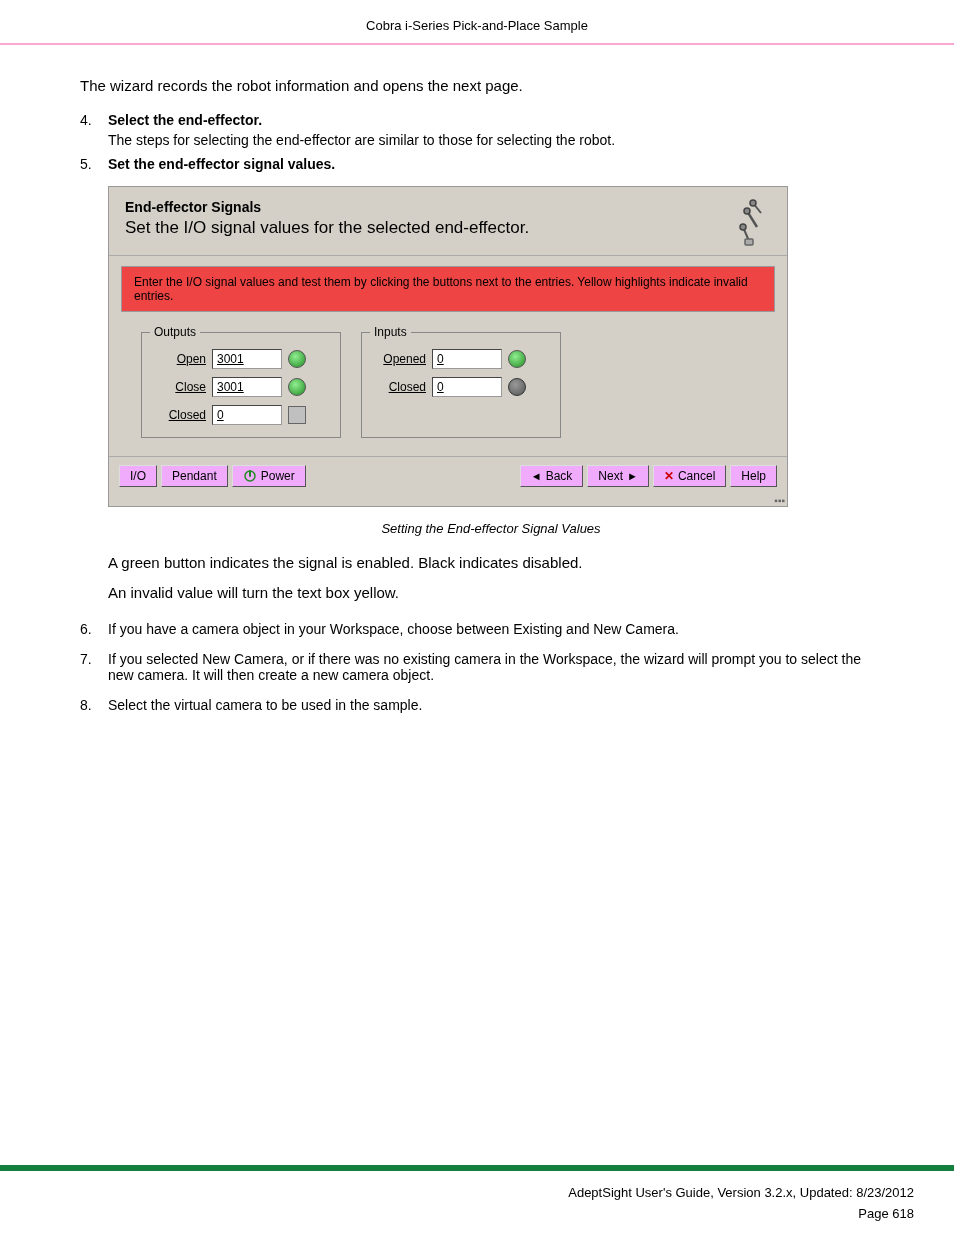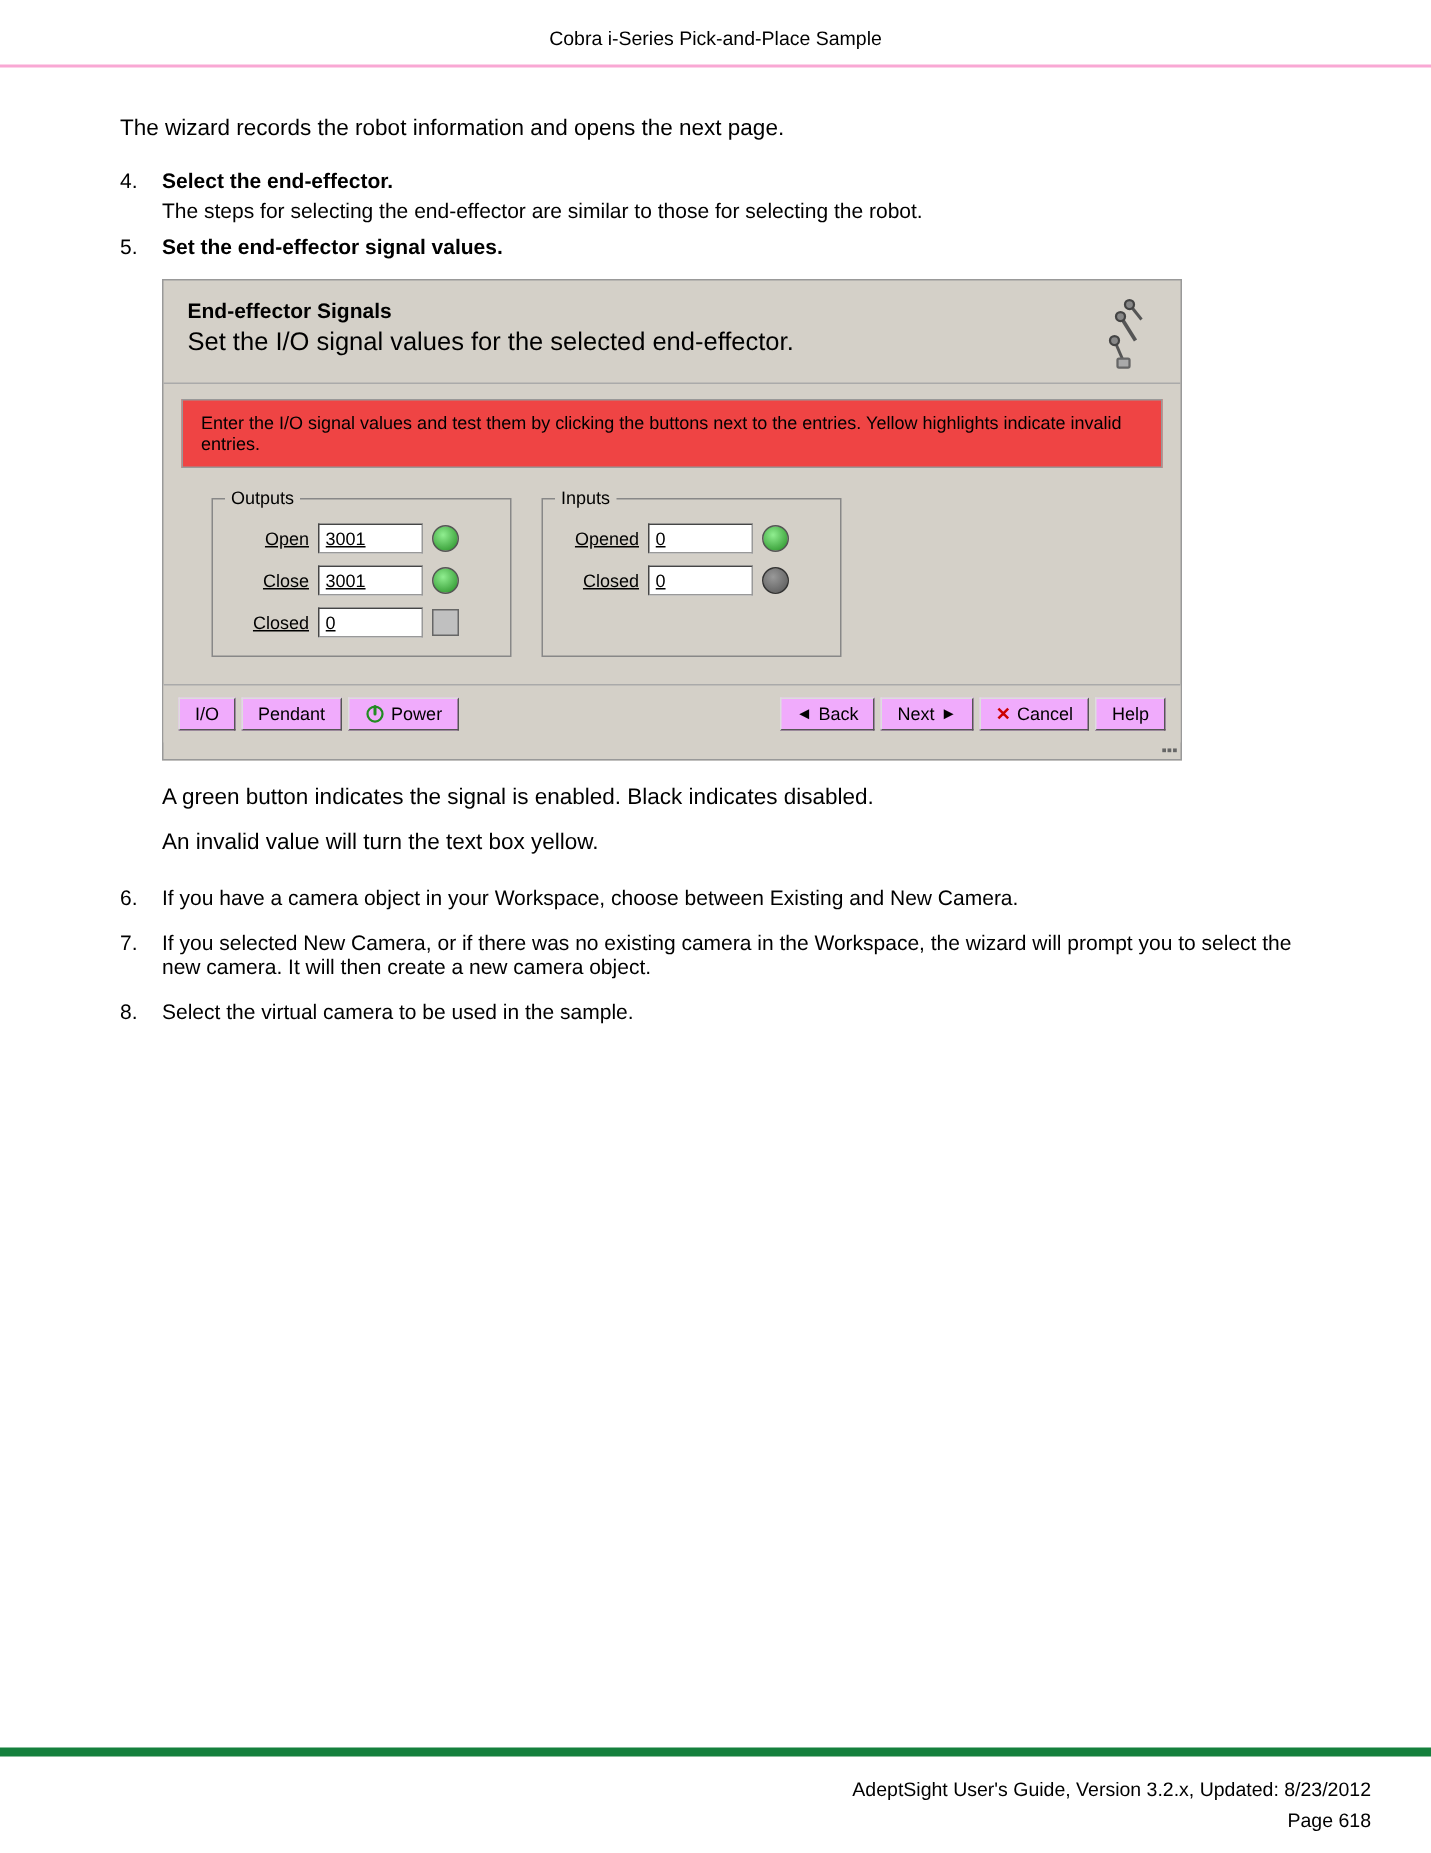--- a/index.html
+++ b/index.html
@@ -361,20 +361,21 @@
               <span>Cancel</span>
             </button>
             <button class="win-btn">
               <span>Help</span>
             </button>
           </div>
         </div>
         <div class="resize-handle">▪▪▪</div>
       </div>
 
+      <p class="caption-text">Setting the End-effector Signal Values</p>
 
       <p class="para">A green button indicates the signal is enabled. Black indicates disabled.</p>
       <p class="para">An invalid value will turn the text box yellow.</p>
     </div>
   </div>
 
   <div class="numbered-section section-gap">
     <div class="num">6.</div>
     <div class="content">
       <span>If you have a camera object in your Workspace, choose between Existing and New Camera.</span>

